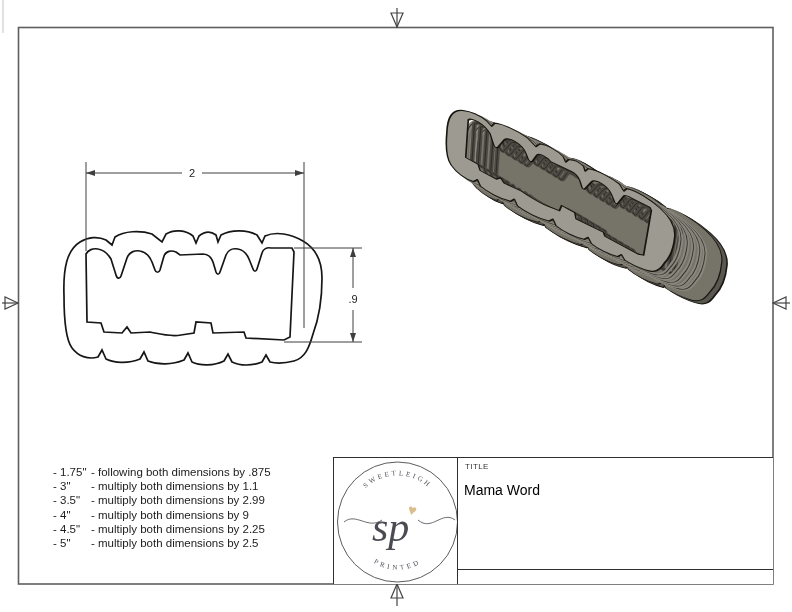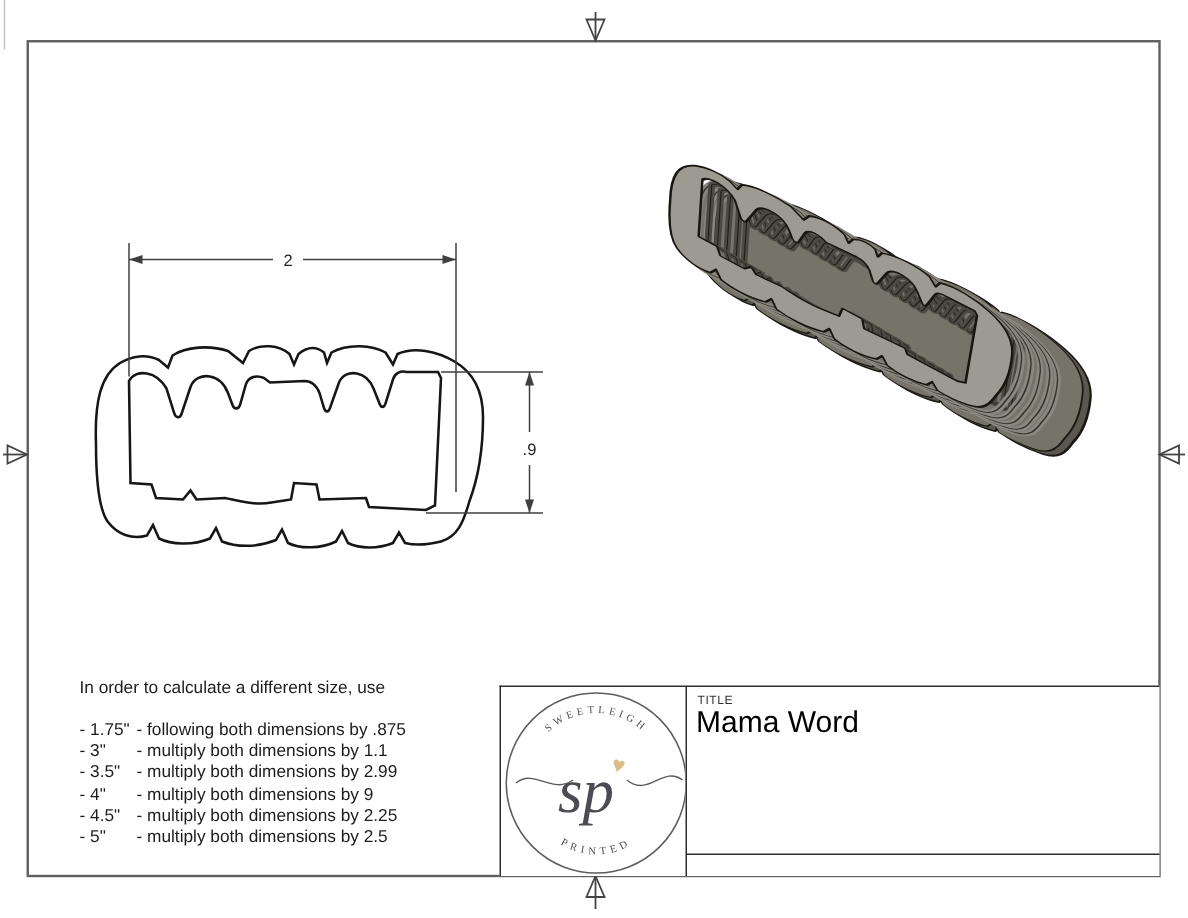--- a/index.html
+++ b/index.html
@@ -7,21 +7,21 @@
         font-family:"Liberation Sans",sans-serif;}
   svg{position:absolute;left:0;top:0;}
   .notes{position:absolute;left:53px;top:452px;font-size:11.5px;line-height:15px;color:#1c1c1c;}
   .note-list{margin-top:13px;line-height:14.2px;}
   .size{display:inline-block;width:38px;}
   .title-block{position:absolute;left:333px;top:457px;width:440px;height:127px;
                border-left:1.4px solid #2f2f2f;border-top:1.4px solid #2f2f2f;box-sizing:border-box;background:#fff;}
   .logo-box{position:absolute;left:0;top:0;width:124px;height:100%;border-right:1.4px solid #2f2f2f;box-sizing:border-box;}
   .tb-right{position:absolute;left:124px;right:0;top:0;bottom:0;}
   .tb-label{position:absolute;left:7px;top:4px;font-size:8px;letter-spacing:.4px;color:#333;}
-  .tb-title{position:absolute;left:6px;top:13px;font-size:20px;color:#000;}
+  .tb-title{position:absolute;left:6px;top:24px;font-size:14px;color:#000;}
   .tb-divider{position:absolute;left:0;right:0;top:111px;border-top:1.3px solid #2f2f2f;}
   .tb-copy{position:absolute;left:7px;top:115px;font-size:10.5px;color:#111;white-space:pre;}
   .dimtxt{font-size:11px;fill:#222;font-family:"Liberation Sans",sans-serif;}
   .w-o{stroke:#8a877e;stroke-width:5;fill:none;stroke-linejoin:round;}
   .w-oe{stroke:#36332d;stroke-width:1;fill:none;stroke-linejoin:round;}
   .w-i{stroke:#4c4943;stroke-width:5;fill:none;stroke-linejoin:round;}
   .w-ie{stroke:#1f1d18;stroke-width:.8;fill:none;stroke-linejoin:round;}
 </style>
 </head>
 <body>
@@ -138,21 +138,20 @@
           C 208,254 211,257 213,262 L 216,272 C 217,275 219,275 220,272 L 226,255
           C 228,250 233,248 238,249 C 243,250 247,254 249,259 L 253,269 C 254,272 256,272 257,269
           L 262,253 C 263,249 267,247 271,248 L 292,248 L 294,252 L 290,337 L 284,340
           L 246,338 L 244,332 L 213,333 L 211,323 L 196,322 L 194,333 L 181,335
           C 170,337 160,334 150,332 L 131,333 L 127,327 L 122,333 L 104,332 L 101,323 L 87,322 Z" fill="#9d9a91" fill-rule="evenodd" stroke="#17150f" stroke-width="1.8" stroke-linejoin="round"></path>
       </g>
     </g>
   </svg>
 
   <div class="notes">
-    <div>In order to calculate a different size, use</div>
     <div class="note-list">
       <div class="note-row">
         <span class="size">- 1.75"</span><span class="rule">- following both dimensions by .875</span>
       </div>
       <div class="note-row">
         <span class="size">- 3"</span><span class="rule">- multiply both dimensions by 1.1</span>
       </div>
       <div class="note-row">
         <span class="size">- 3.5"</span><span class="rule">- multiply both dimensions by 2.99</span>
       </div>

